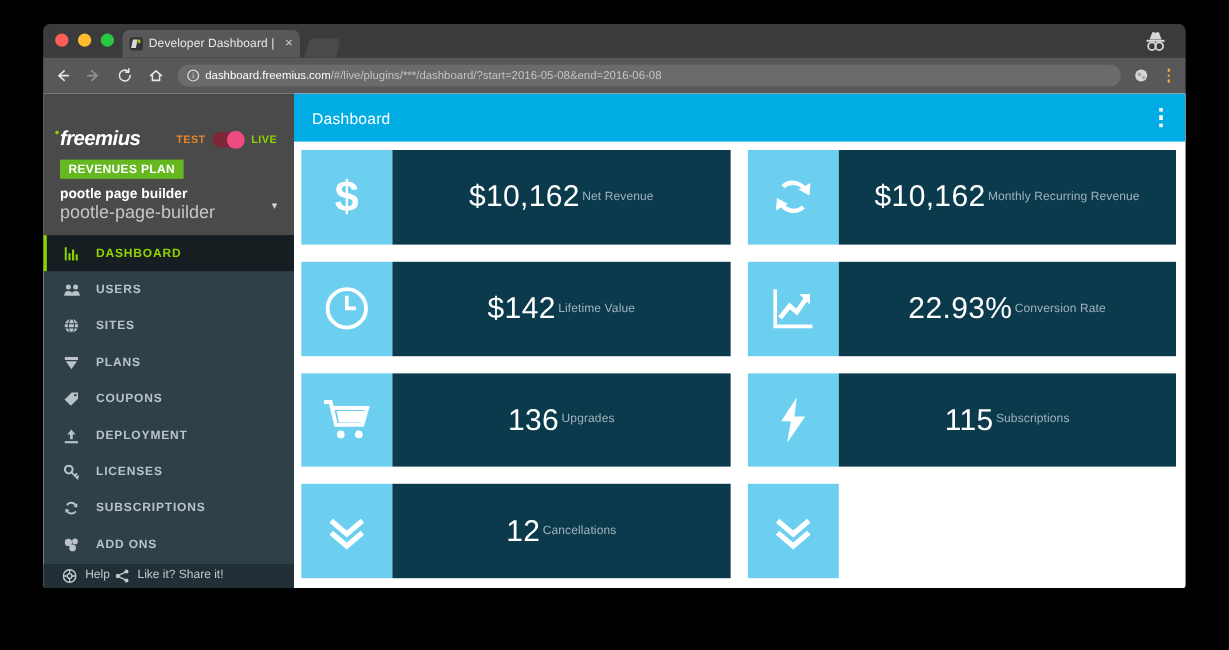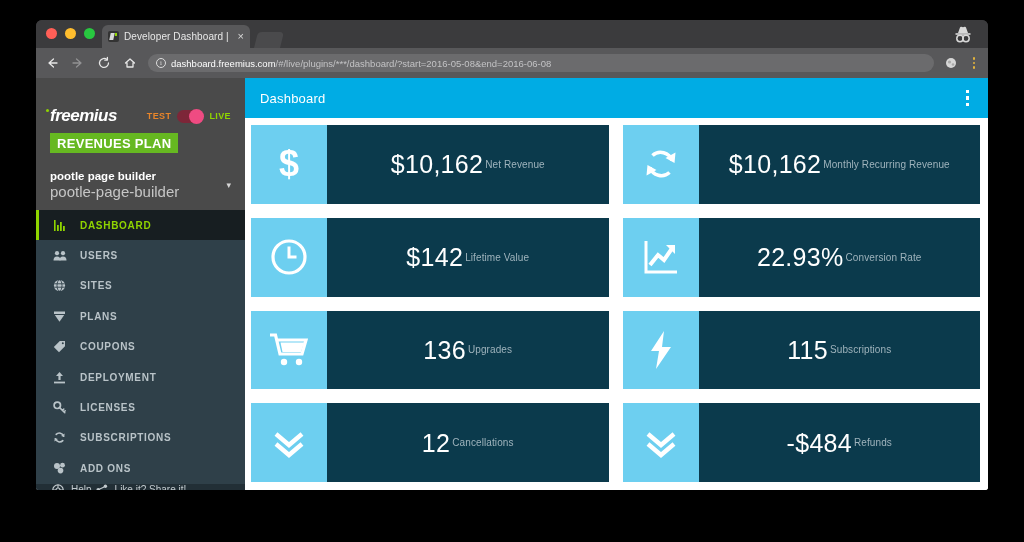--- a/index.html
+++ b/index.html
@@ -237,27 +237,27 @@
     right: -1px; top: -1px;
     width: 15px; height: 15px;
     border-radius: 50%;
     background: #ef4b82;
   }
   .plan-badge {
     display: inline-block;
     margin-top: 7px;
     background: #66b821;
     color: #ffffff;
-    font-size: 13px;
+    font-size: 10px;
     font-weight: bold;
     letter-spacing: .3px;
     padding: 3px 7px 2px 7px;
   }
   .product-row {
-    margin-top: 17px;
+    margin-top: 7px;
     display: flex;
     align-items: center;
     justify-content: space-between;
   }
   .product-name {
     color: #ffffff;
     font-size: 11.5px;
     font-weight: bold;
   }
   .product-slug {
@@ -735,22 +735,18 @@
           </div>
         </div>
 
         <div class="card">
           <div class="card-icon">
             <svg width="34" height="34" viewBox="0 0 34 34">
               <path d="M4 8 L17 19 L30 8" fill="none" stroke="#ffffff" stroke-width="4.4" stroke-linecap="butt" stroke-linejoin="miter"></path>
               <path d="M4 18 L17 29 L30 18" fill="none" stroke="#ffffff" stroke-width="4.4" stroke-linecap="butt" stroke-linejoin="miter"></path>
             </svg>
           </div>
-          <div class="card-body">
-            <span class="card-value">-$484</span>
-            <span class="card-label">Refunds</span>
-          </div>
         </div>
 
       </div>
     </div>
   </div>
 </div>
 
 </body></html>

